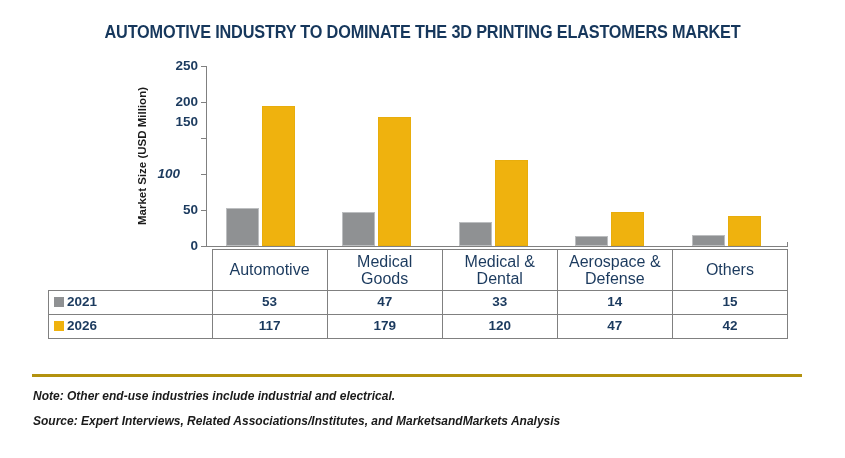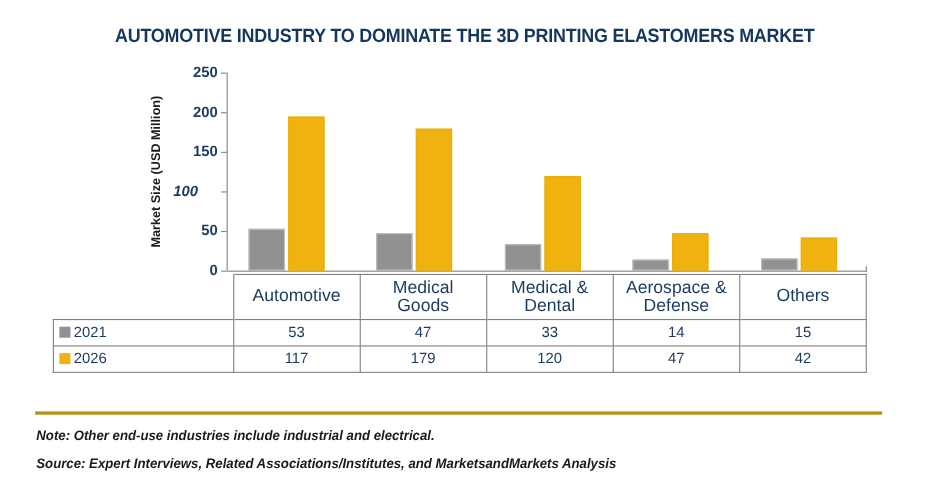--- a/index.html
+++ b/index.html
@@ -124,21 +124,21 @@
     top: 249px;
     width: 740px;
     border-collapse: collapse;
     table-layout: fixed;
     font-size: 13.5px;
     color: #1b3a5e;
   }
   #data-table td {
     border: 1px solid #808080;
     text-align: center;
-    font-weight: normal;
+    font-weight: bold;
     padding: 0;
     height: 23px;
     vertical-align: middle;
     line-height: 1.08;
   }
   #data-table td.label-col {
     width: 158px;
     text-align: left;
     padding-left: 5px;
   }
@@ -194,21 +194,21 @@
 
 <div id="chart-title">AUTOMOTIVE INDUSTRY TO DOMINATE THE 3D PRINTING ELASTOMERS MARKET</div>
 
 <div id="y-axis-title">
   <span id="y-axis-title-inner">Market Size (USD Million)</span>
 </div>
 
 <div id="y-tick-labels">
     <div class="y-tick-label" style="top: 59px; position: absolute; left: 158px; width: 40px;">250</div>
     <div class="y-tick-label" style="top: 95px; position: absolute; left: 158px; width: 40px;">200</div>
-    <div class="y-tick-label" style="top: 131px; position: absolute; left: 158px; width: 40px;">150</div>
+    <div class="y-tick-label" style="top: 115px; position: absolute; left: 158px; width: 40px;">150</div>
     <div class="y-tick-label" style="top: 167px; position: absolute; left: 140px; width: 40px; font-style: italic;">100</div>
     <div class="y-tick-label" style="top: 203px; position: absolute; left: 158px; width: 40px;">50</div>
     <div class="y-tick-label" style="top: 239px; position: absolute; left: 158px; width: 40px;">0</div>
   </div>
 
 <div id="plot-area">
   <div id="y-axis-line"></div>
   <div id="x-axis-line"></div>
   <div id="plot-right-edge"></div>
   <div id="ticks-container">

